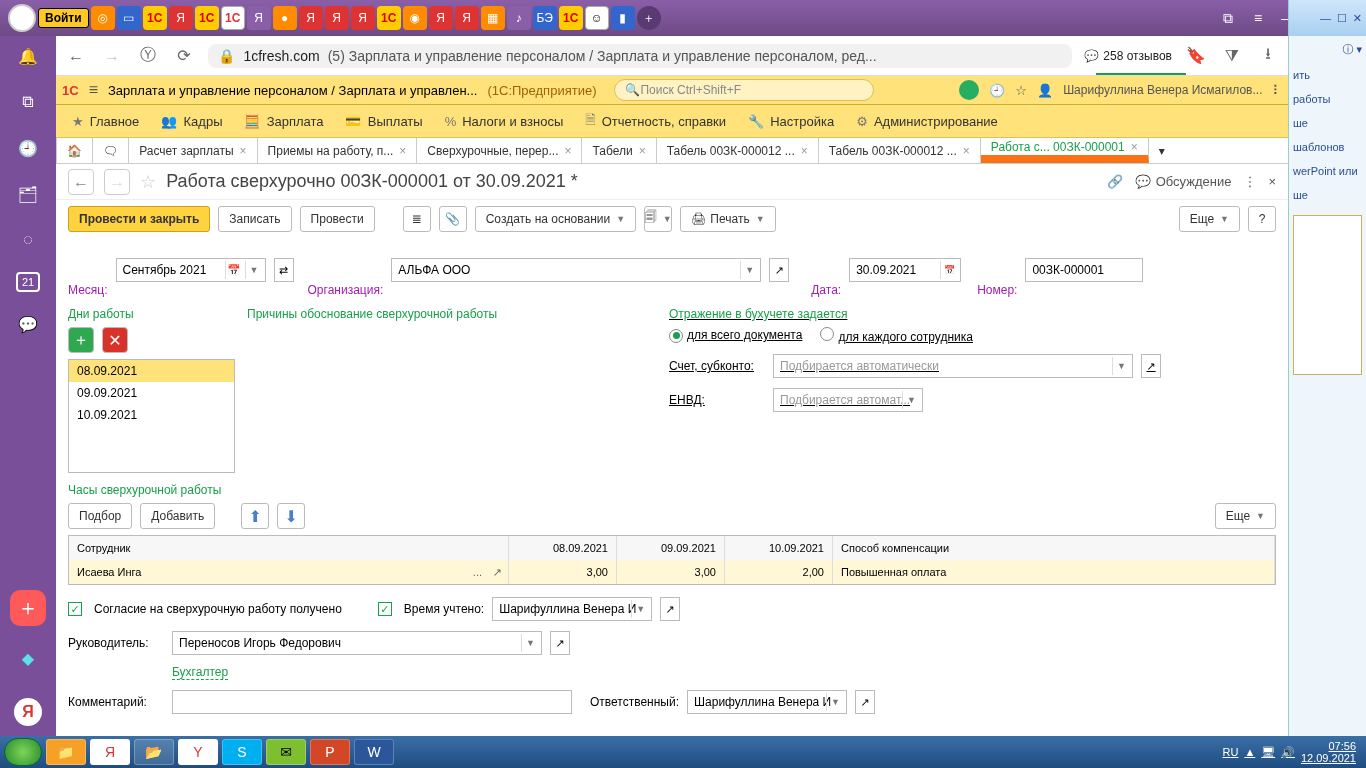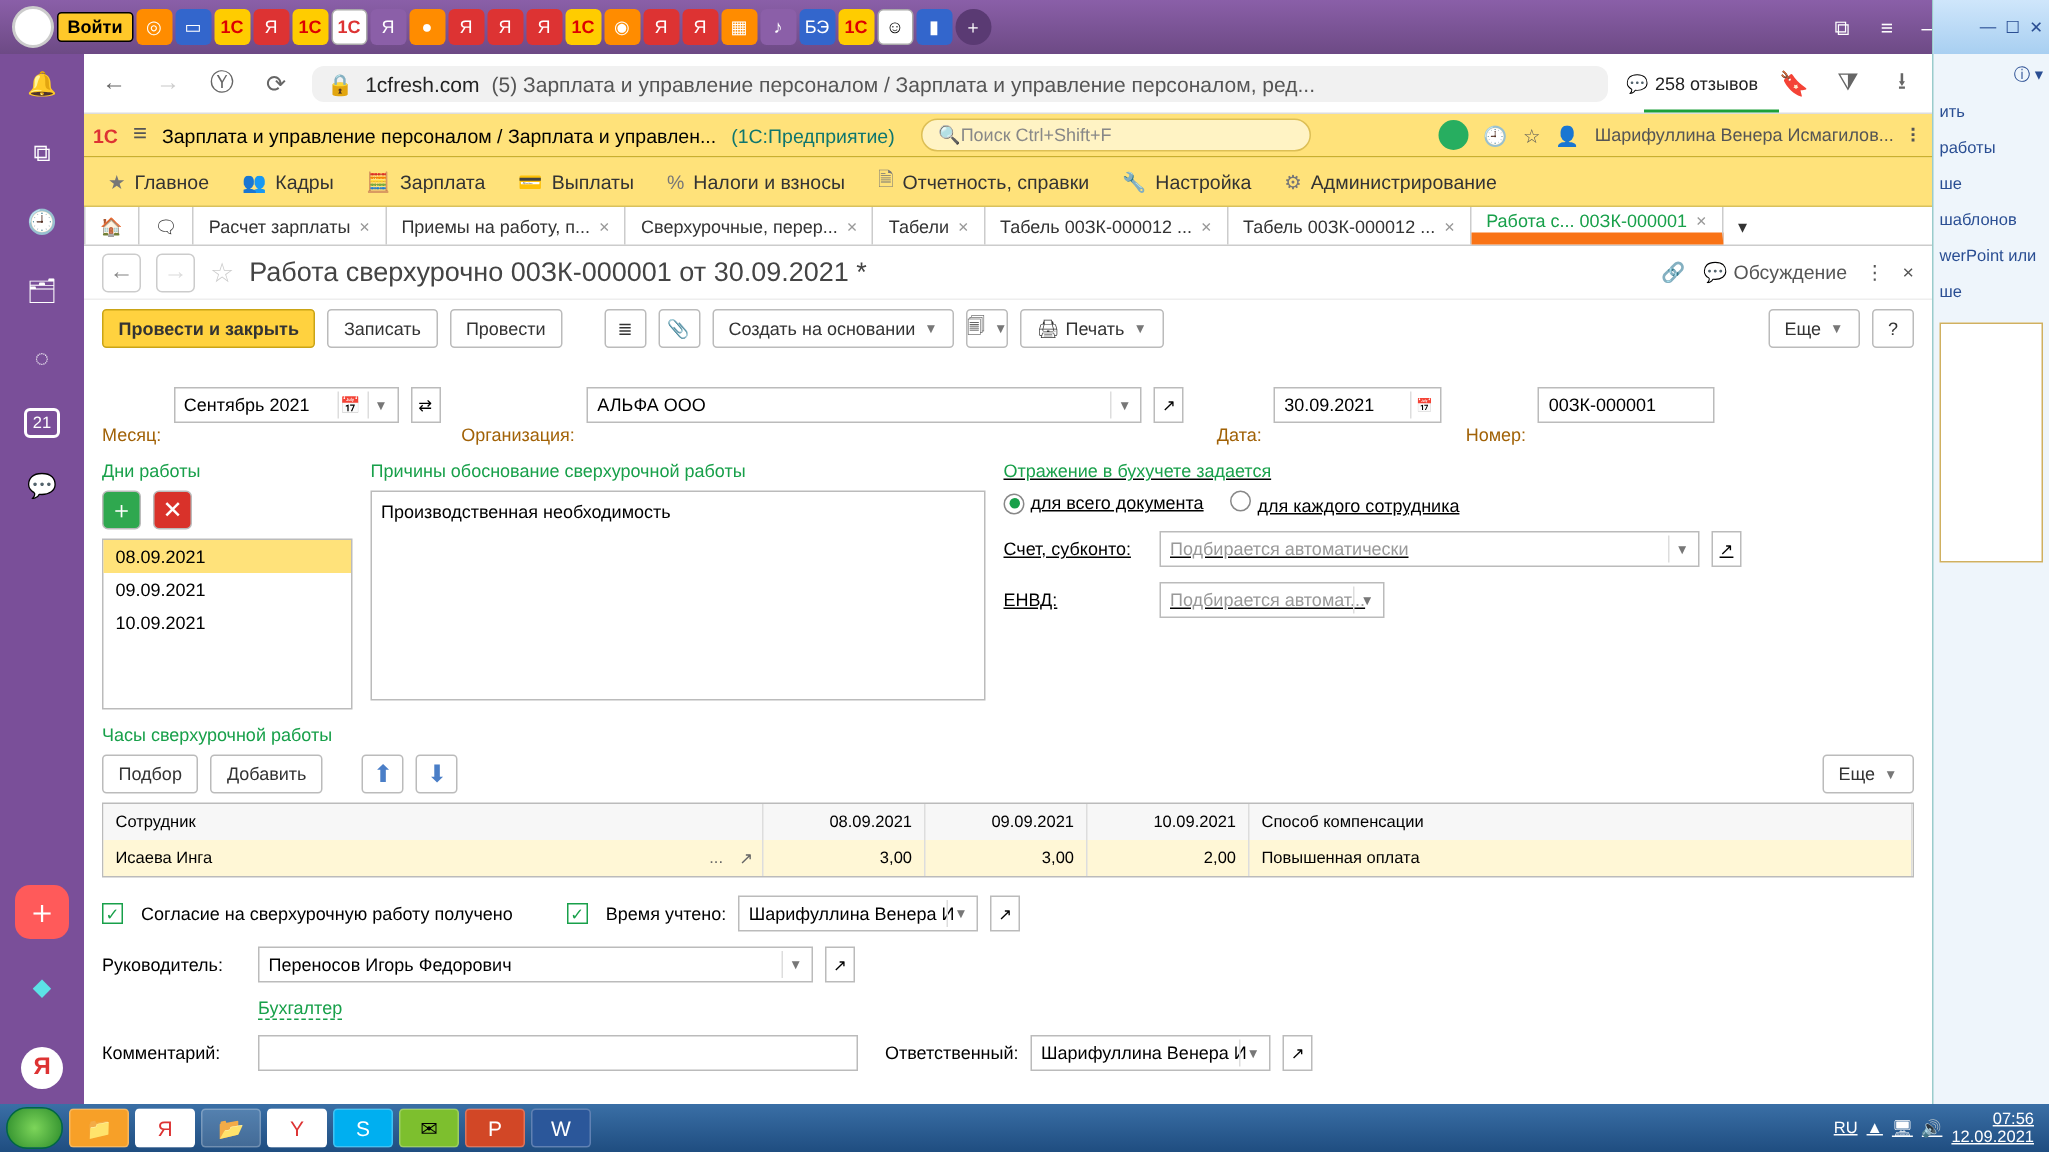--- a/index.html
+++ b/index.html
@@ -67,21 +67,21 @@
 
 .toolbar { height:40px; display:flex; align-items:center; padding:0 12px; gap:8px; }
 .btn { height:26px; border:1px solid #bbb; border-radius:3px; background:#fff; padding:0 10px; font-size:12px; display:flex; align-items:center; gap:4px; color:#333; }
 .btn.primary { background:#ffd23f; border-color:#caa416; font-weight:bold; }
 .btn.icon-only { width:28px; padding:0; justify-content:center; }
 .btn .caret { font-size:9px; color:#777; margin-left:2px;}
 .toolbar .right { margin-left:auto; display:flex; gap:8px; }
 
 
 .fields { padding:6px 12px; display:flex; align-items:center; gap:8px; font-size:12px; }
-.fields label { color:#a16207;margin-top:40px; }
+.fields label { color:#a21caf;margin-top:40px; }
 .inp { height:24px; border:1px solid #bbb; background:#fff; padding:0 6px; font-size:12px; display:flex; align-items:center; position:relative; }
 .inp .drop { position:absolute; right:2px; top:2px; bottom:2px; width:18px; display:flex; align-items:center; justify-content:center; color:#777; border-left:1px solid #ddd; font-size:9px;}
 .inp .cal { position:absolute; right:22px; top:2px; bottom:2px; width:18px; display:flex; align-items:center; justify-content:center; color:#777; border-left:1px solid #ddd; font-size:11px;}
 .sq { width:20px; height:24px; border:1px solid #bbb; display:flex; align-items:center; justify-content:center; font-size:11px; }
 
 
 .mid { display:flex; padding:4px 12px 0; gap:12px; }
 .col-days { width:167px; }
 .green-title { color:#18a04a; font-size:12px; margin-bottom:6px; }
 .day-btns { display:flex; gap:8px; margin-bottom:6px;}
@@ -205,21 +205,21 @@
       <span style="color:#d33;font-weight:bold">Я</span>
     </div>
 </div>
 
 <div class="app">
 
   <div class="c1-top">
     <span class="logo1c">1C</span>
     <span class="menu-icon">≡</span>
     <span>Зарплата и управление персоналом / Зарплата и управлен...</span>
-    <span style="color:#0f766e">(1С:Предприятие)</span>
+    <span style="color:#a16207">(1С:Предприятие)</span>
     <div class="search">🔍 <span>Поиск Ctrl+Shift+F</span></div>
     <div class="right-icons">
       <span class="bell"></span>
       <span>🕘</span>
       <span>☆</span>
       <span>👤</span>
       <span class="username">Шарифуллина Венера Исмагилов...</span>
       <span>⠇</span>
     </div>
   </div>
@@ -361,21 +361,20 @@
         <div class="circle-btn del">✕</div>
       </div>
       <div class="day-list">
         <div class="row sel">08.09.2021</div>
         <div class="row">09.09.2021</div>
         <div class="row">10.09.2021</div>
       </div>
     </div>
     <div class="col-reason">
       <div class="green-title">Причины обоснование сверхурочной работы</div>
-      <div class="reason-box">Производственная необходимость</div>
     </div>
     <div class="col-acc">
       <div class="green-title">Отражение в бухучете задается</div>
       <div class="radio-row">
         <label><span class="radio sel"></span><span>для всего документа</span></label>
         <label><span class="radio"></span><span>для каждого сотрудника</span></label>
       </div>
       <div class="acc-row">
         <label style="width:96px">Счет, субконто:</label>
         <div class="inp">

